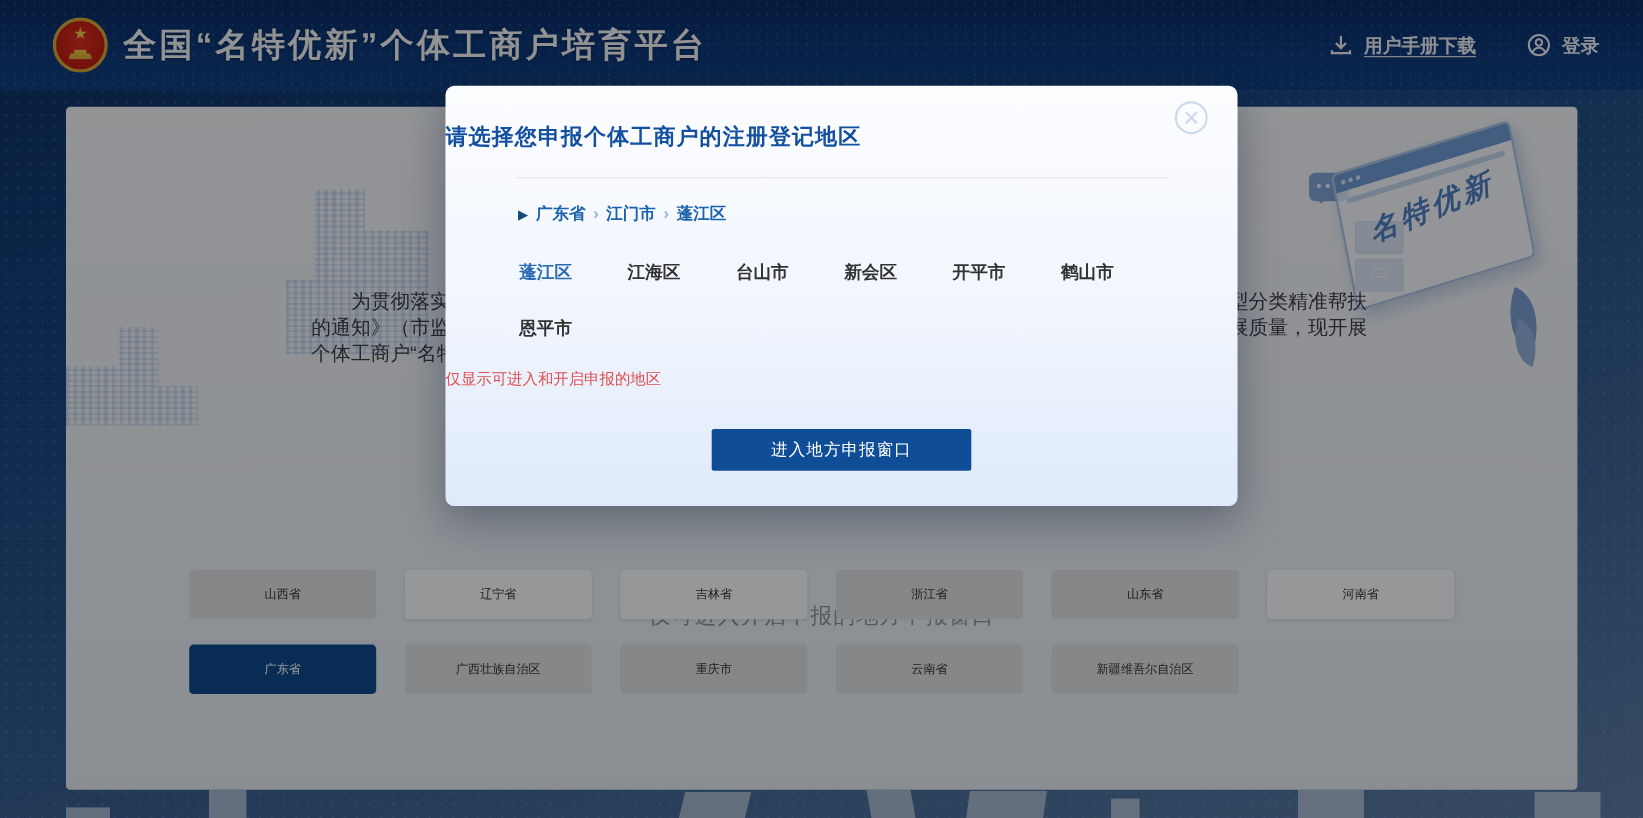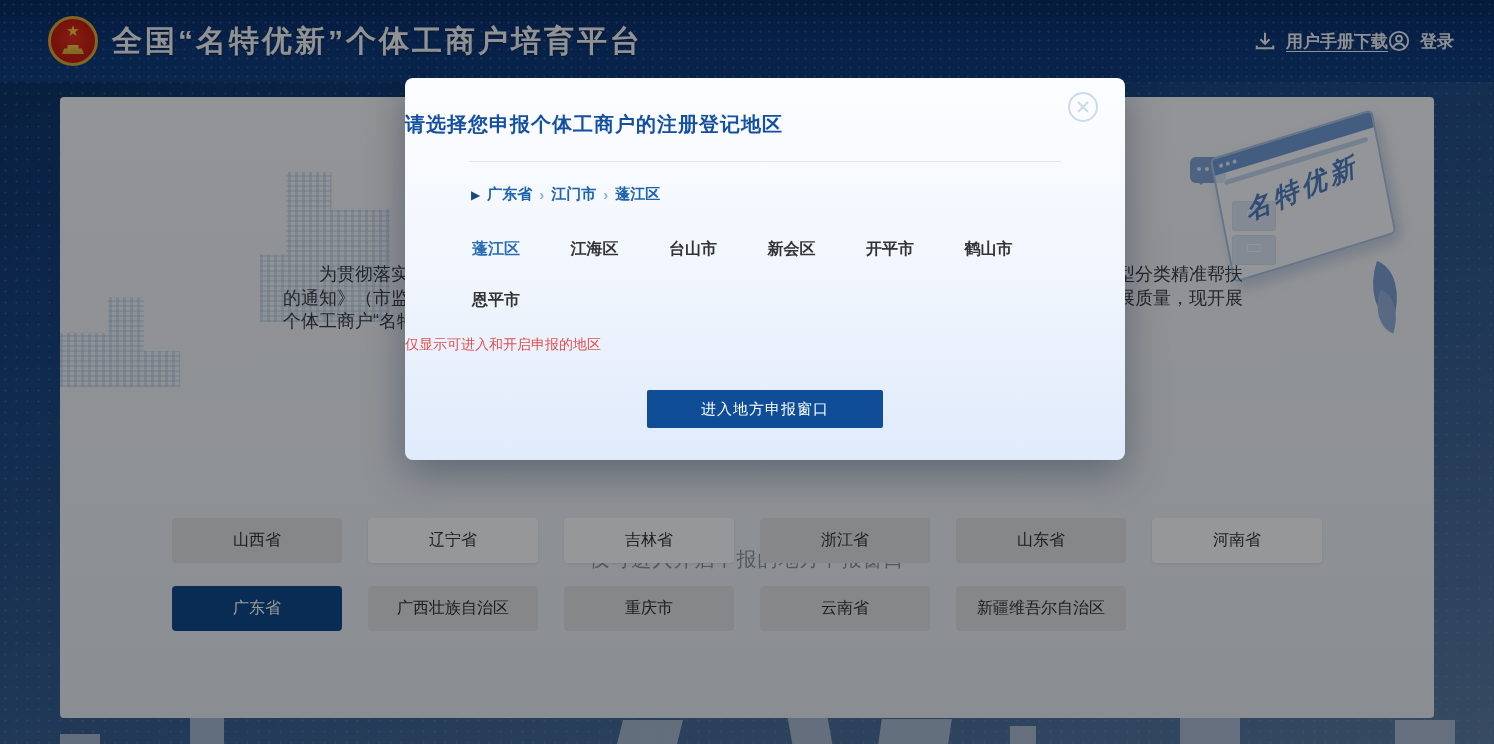--- a/index.html
+++ b/index.html
@@ -28,21 +28,21 @@
   }
   .emblem{
     width:50px; height:50px; margin-left:48px; border-radius:50%;
     background:radial-gradient(circle at 50% 45%, #e03022 0%, #c01d12 70%);
     border:3px solid #d8a93a; position:relative; flex:0 0 auto; z-index:1;
   }
   .emblem .star{ position:absolute; left:50%; top:4px; transform:translateX(-50%); color:#f3c847; font-size:15px; line-height:1;}
   .emblem .gate{ position:absolute; left:50%; bottom:9px; transform:translateX(-50%); width:22px; height:9px;
     background:linear-gradient(180deg,#f3c847,#d8a93a); clip-path:polygon(0 100%,10% 40%,25% 40%,25% 0,75% 0,75% 40%,90% 40%,100% 100%); }
   .site-title{ color:#f2f4f7; font-size:30px; font-weight:bold; letter-spacing:3px; margin-left:14px; z-index:1; text-shadow:0 1px 2px rgba(0,0,0,0.35);}
-  .header-right{ margin-left:auto; margin-right:40px; display:flex; align-items:center; z-index:1;}
+  .header-right{ margin-left:auto; margin-right:40px; display:flex; align-items:center; gap:46px; z-index:1;}
   .hlink{ display:flex; align-items:center; gap:10px; color:#eef1f5; font-size:17px; font-weight:bold; cursor:pointer;}
   .hlink .txt-underline{ text-decoration:underline; text-underline-offset:4px;}
   .hicon{ width:22px; height:22px; display:block;}
 
   
   .panel{
     position:absolute; left:60px; top:97px; width:1374px; height:621px;
     background:linear-gradient(180deg,#f4f7fb 0%,#edf2f8 60%,#e7edf6 100%);
     border-radius:4px; z-index:2; overflow:hidden;
   }
@@ -59,21 +59,21 @@
   .intro{ position:absolute; left:223px; top:166px; width:960px; font-size:18px; color:#3a3f45; }
   .intro-line{ display:flex; justify-content:space-between; height:23.5px; line-height:23.5px; white-space:nowrap;}
   .intro-line .lf.indent{ padding-left:36px; }
 
   .bg-subtitle{ position:absolute; left:0; top:449px; width:100%; text-align:center;
     font-size:20px; color:#8d949c; letter-spacing:1px;}
 
   .prov-grid{ position:absolute; left:112px; top:421px; width:1150px;
     display:grid; grid-template-columns:repeat(6,170px); column-gap:26px; row-gap:23px;}
   .prov{ height:45px; border-radius:4px; display:flex; align-items:center; justify-content:center;
-    font-size:16px; color:#333; cursor:pointer;}
+    font-size:11px; color:#333; cursor:pointer;}
   .prov.light{ background:#fafcfe; box-shadow:0 1px 3px rgba(40,70,110,0.10); }
   .prov.gray{ background:#dfe1e4; }
   .prov.sel{ background:#0e4a8d; color:#ffffff; }
 
   
   .illus{ position:absolute; right:28px; top:8px; width:230px; height:240px; pointer-events:none;}
   .illus .browser{ position:absolute; right:18px; top:28px; width:170px; height:126px;
     background:rgba(245,249,255,0.75); border:2px solid #a7c4e6; border-radius:6px;
     transform:rotate(-17deg) skewX(-6deg); box-shadow:4px 8px 14px rgba(60,100,160,0.25);}
   .illus .browser .bar{ height:16px; background:#6f9cd6; border-radius:4px 4px 0 0; display:flex; align-items:center; gap:3px; padding-left:6px;}

